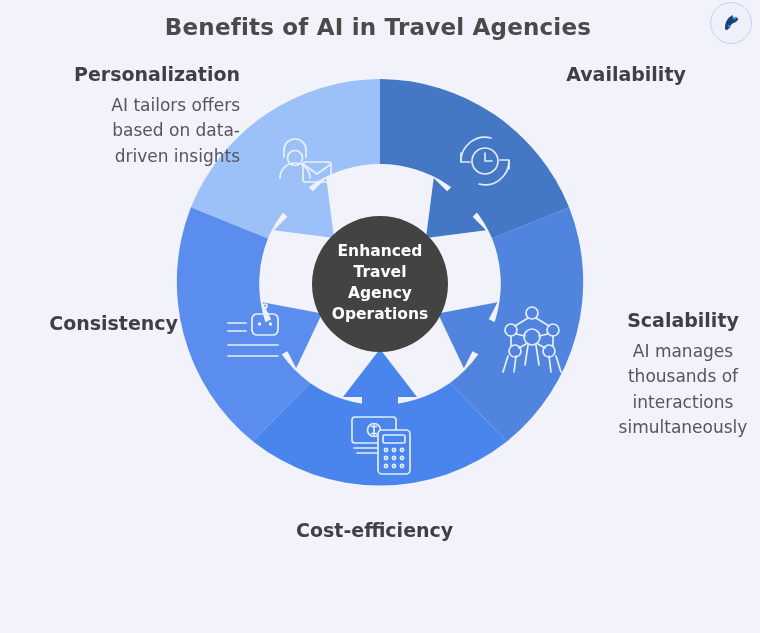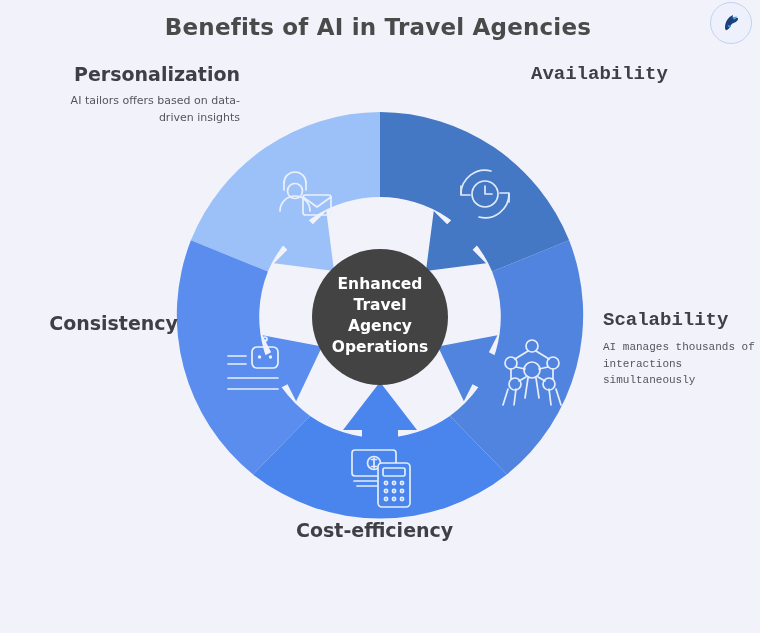--- a/index.html
+++ b/index.html
@@ -41,41 +41,41 @@
     background: #eef1fb;
     border: 1px solid #c3d2ef;
     display: flex;
     align-items: center;
     justify-content: center;
     box-sizing: border-box;
   }
   .wheel {
     position: absolute;
     left: 170px;
-    top: 97px;
+    top: 64px;
     width: 420px;
     height: 440px;
   }
   .label-block {
     position: absolute;
   }
   .label-head {
     font-size: 19px;
     font-weight: bold;
     color: #3f3f46;
     line-height: 1.28;
     margin-bottom: 7px;
   }
   .label-body {
-    font-size: 11px;
+    font-size: 17px;
     color: #55555c;
     line-height: 1.48;
   }
   .ta-right { text-align: right; }
-  .ta-left  { text-align: left; font-family: Liberation Mono, monospace; }
+  .ta-left  { text-align: center; }
   .ta-center{ text-align: left; }
 
   #lbl-personalization { left: 60px;  top: 62px;  width: 180px; }
   #lbl-availability    { left: 531px; top: 62px;  width: 190px; }
   #lbl-consistency     { left: 20px;  top: 311px; width: 158px; }
   #lbl-scalability     { left: 603px; top: 308px; width: 160px; }
   #lbl-costefficiency  { left: 296px; top: 518px; width: 198px; }
 </style>
 </head>
 <body>

